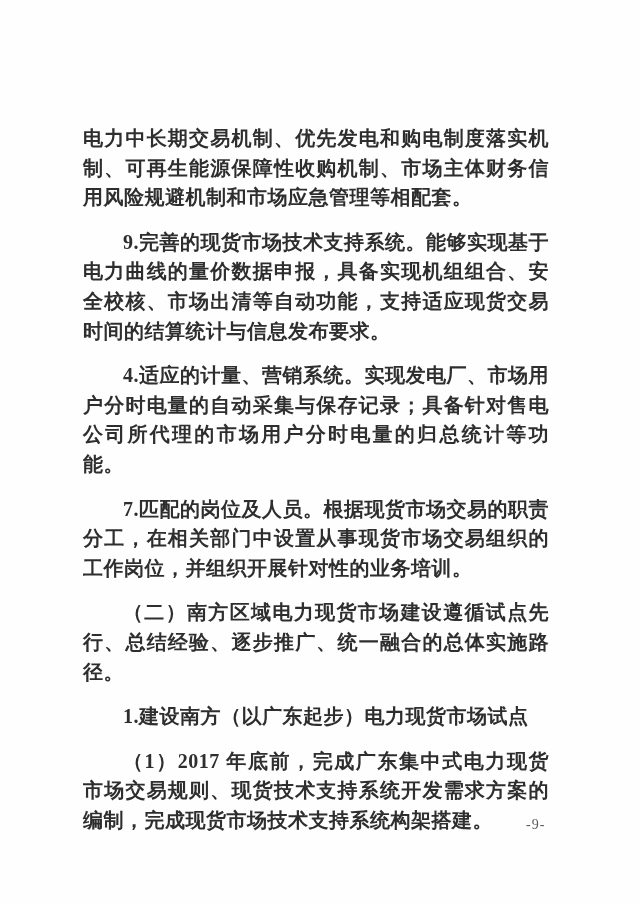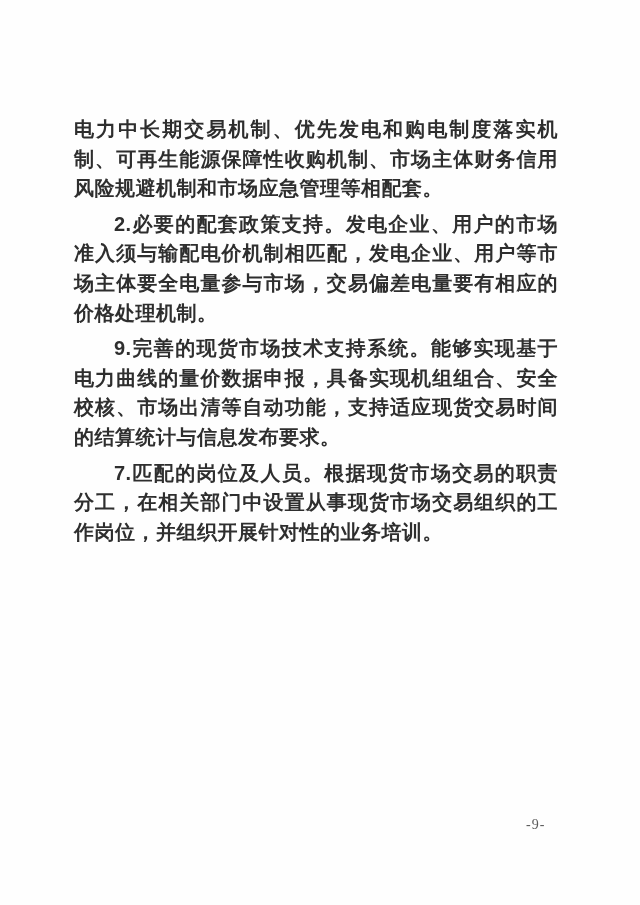--- a/index.html
+++ b/index.html
@@ -25,22 +25,23 @@
     top: 109px;
     width: 496px;
     font-size: 20px;
     line-height: 29.6px;
     font-weight: 700;
     color: #2e2e2e;
     text-align: justify;
     letter-spacing: 0.5px;
   }
   .content p {
-    margin: 6px;
+    margin: 15px;
     padding: 0;
+    font-family: Liberation Serif, serif;
   }
   .content p.indent {
     text-indent: 2em;
   }
   .page-number {
     position: absolute;
     left: 526px;
     top: 817px;
     font-family: "Liberation Serif", serif;
     font-size: 14px;
@@ -48,20 +49,23 @@
     letter-spacing: 1px;
   }
 </style>
 </head>
 <body>
 
 <div class="page">
 
   <div class="content">
     <p>电力中长期交易机制、优先发电和购电制度落实机制、可再生能源保障性收购机制、市场主体财务信用风险规避机制和市场应急管理等相配套。</p>
-    <p class="indent">2.必要的配套政策支持。发电企业、用户的市场准入须与输配电价机制相匹配，发电企业、用户等市场主体要全电量参与市场，交易偏差电量要有相应的价格处理机制。</p>
     <p class="indent">9.完善的现货市场技术支持系统。能够实现基于电力曲线的量价数据申报，具备实现机组组合、安全校核、市场出清等自动功能，支持适应现货交易时间的结算统计与信息发布要求。</p>
+    <p class="indent">4.适应的计量、营销系统。实现发电厂、市场用户分时电量的自动采集与保存记录；具备针对售电公司所代理的市场用户分时电量的归总统计等功能。</p>
     <p class="indent">7.匹配的岗位及人员。根据现货市场交易的职责分工，在相关部门中设置从事现货市场交易组织的工作岗位，并组织开展针对性的业务培训。</p>
+    <p class="indent">（二）南方区域电力现货市场建设遵循试点先行、总结经验、逐步推广、统一融合的总体实施路径。</p>
+    <p class="indent">1.建设南方（以广东起步）电力现货市场试点</p>
+    <p class="indent">（1）2017 年底前，完成广东集中式电力现货市场交易规则、现货技术支持系统开发需求方案的编制，完成现货市场技术支持系统构架搭建。</p>
   </div>
 
   <span class="page-number">-9-</span>
 
 </div>
 
 </body></html>

